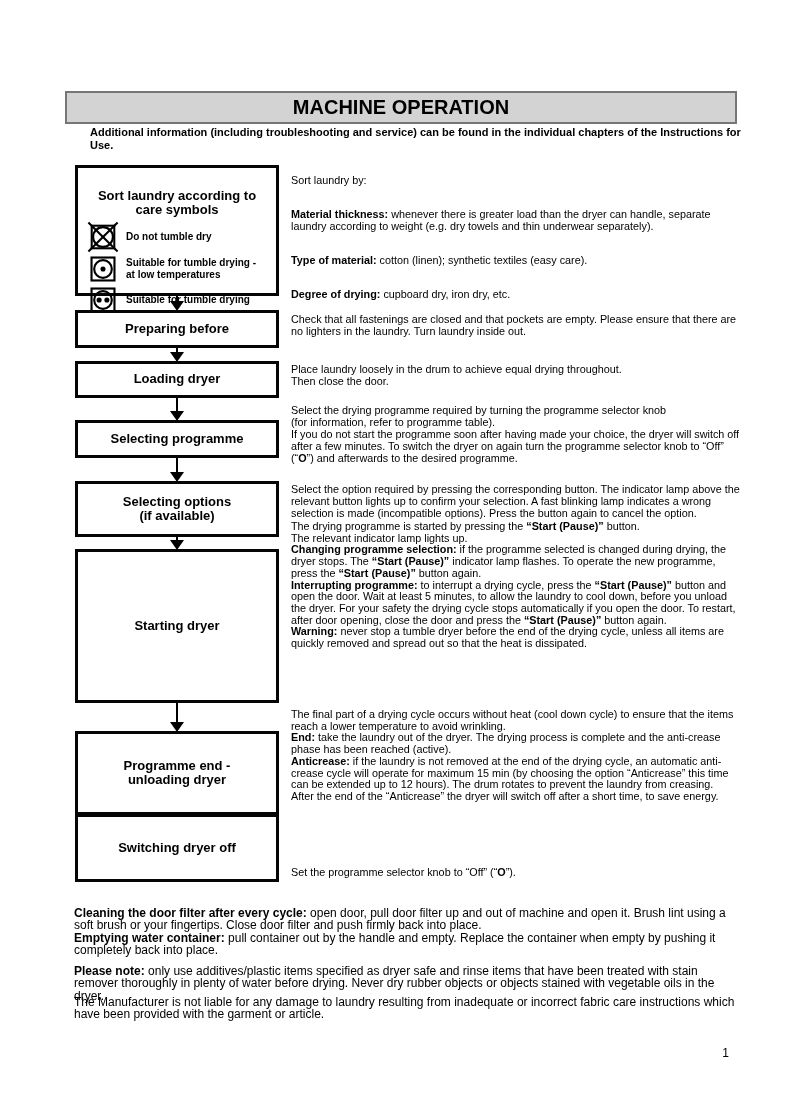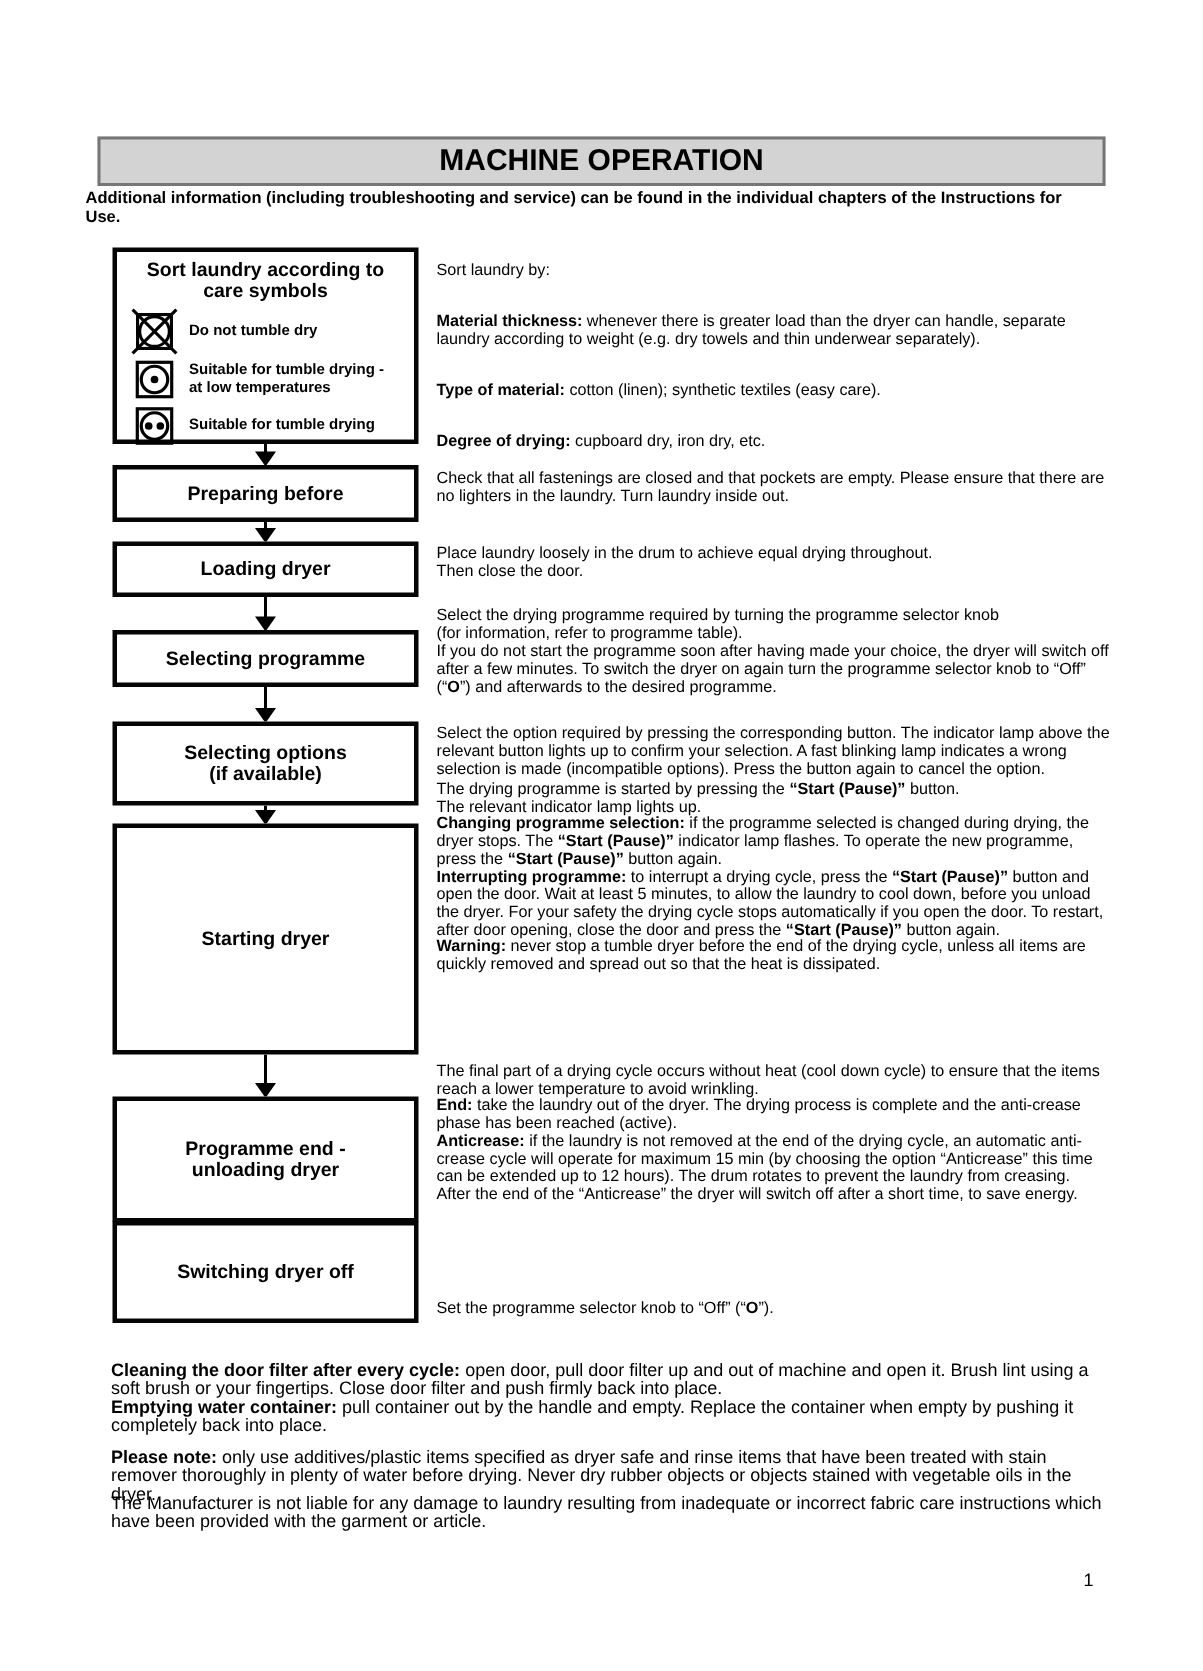--- a/index.html
+++ b/index.html
@@ -5,38 +5,38 @@
   html,body{margin:0;padding:0;background:#fff;}
   .page{position:relative;width:802px;height:1114px;background:#ffffff;
         font-family:"Liberation Sans",sans-serif;color:#000;overflow:hidden;}
 
   
   .header{position:absolute;left:65px;top:91px;width:668px;height:29px;
           background:#d3d3d3;border:2px solid #767676;
           display:flex;align-items:center;justify-content:center;}
   .header span{font-weight:bold;font-size:20px;color:#000;}
 
-  .intro{position:absolute;left:57px;top:126px;width:664px;
+  .intro{position:absolute;left:90px;top:126px;width:664px;
          font-size:11px;line-height:13px;font-weight:bold;}
 
   
   .fbox{position:absolute;left:75px;width:204px;box-sizing:border-box;
         border:3px solid #050505;background:#fff;
         display:flex;align-items:center;justify-content:center;text-align:center;
         font-weight:bold;font-size:13px;line-height:14.5px;white-space:pre-line;}
   .b0{top:310px;height:38px}
   .b1{top:361px;height:37px}
   .b2{top:420px;height:38px}
   .b3{top:481px;height:56px}
   .b4{top:549px;height:154px}
   .b5{top:731px;height:84px}
   .b6{top:814px;height:68px}
 
   .sortbox{top:165px;height:131px;flex-direction:column;justify-content:flex-start;
-           align-items:stretch;padding:5px 6px;}
+           align-items:stretch;padding:21px 6px;}
   .sort-title{text-align:center;font-size:13px;line-height:14px;margin-bottom:3px;}
   .symrow{display:flex;align-items:center;text-align:left;margin-top:1px;}
   .symrow svg{flex:0 0 auto;margin:0 6px 0 2px;}
   .symlabel{font-size:10px;line-height:12.5px;font-weight:bold;white-space:pre-line;}
 
   
   .arrow{position:absolute;left:169px;width:16px;}
   .arrow .stem{position:absolute;left:7px;top:0;width:2px;height:calc(100% - 8px);background:#000;}
   .arrow .head{position:absolute;left:1px;bottom:0;width:0;height:0;
                border-left:7px solid transparent;border-right:7px solid transparent;

